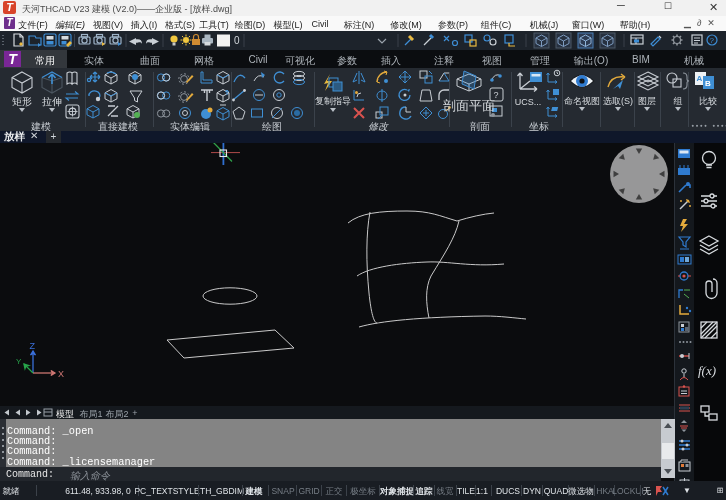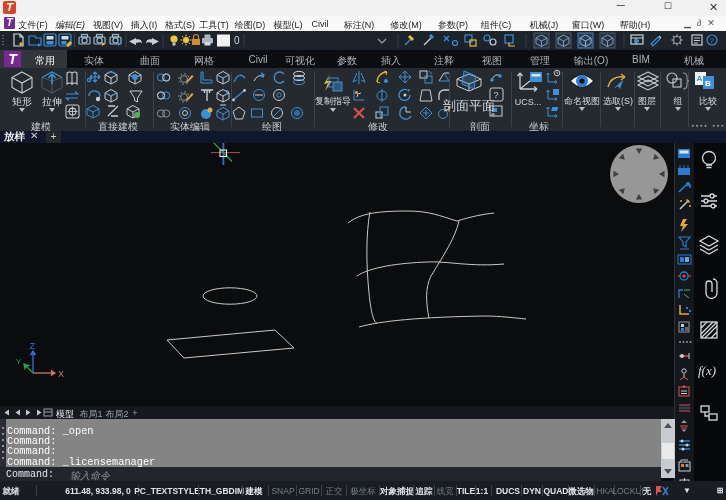--- a/index.html
+++ b/index.html
@@ -25,29 +25,30 @@
   #canvas{left:0;top:143px;width:674px;height:263px;background:#0b0c0e;}
   #rstrip{left:674px;top:143px;width:19px;height:357px;background:#14181d;border-left:1px solid #2c323a;}
   #rpanel{left:694px;top:143px;width:32px;height:357px;background:#07080a;}
   #layoutbar{left:0;top:406px;width:674px;height:13px;background:#15191e;}
   #cmdarea{left:0;top:419px;width:661px;height:48px;background:#848484;}
   #cmdarea pre{margin:0;padding:7px 0 0 7px;font-family:"Liberation Mono",monospace;font-size:10.3px;line-height:10.2px;color:#fff;}
   #scroll{left:661px;top:419px;width:14px;height:59px;background:#c7cbd0;}
   #cmdinput{left:0;top:467px;width:661px;height:14px;background:#22262c;font-family:"Liberation Mono",monospace;font-size:10px;color:#e6e6e6;}
   #statusbar{left:0;top:481px;width:726px;height:19px;background:#191d23;}
   .si{position:absolute;top:5px;transform:translateX(-50%);font-size:8.5px;color:#767d85;white-space:nowrap;}
-  .si.on{color:#dfe3e7;font-weight:bold;}
+  .si.on{color:#dfe3e7;}
   .ssep{position:absolute;top:4px;width:1px;height:11px;background:#3c424a;}
   .ltab{position:absolute;top:2px;transform:translateX(-50%);font-size:9px;color:#9aa1a8;white-space:nowrap;}
 </style>
 </head>
 <body>
 <div id="app">
   <div class="abs" id="titlebar">
     <div style="position:absolute;left:3px;top:1px;width:13px;height:13px;background:#d8442a;border-radius:2px;color:#fff;font-size:11px;font-weight:bold;text-align:center;line-height:13px;font-style:italic;">T</div>
+    <div class="ttxt">天河THCAD V23 建模 (V2.0)——企业版 - [放样.dwg]</div>
     <div style="position:absolute;left:612px;top:0;width:110px;height:16px;font-size:11px;color:#333;">
       <span style="position:absolute;left:5px;top:-1px;">─</span>
       <span style="position:absolute;left:52px;top:1px;font-size:9px;">☐</span>
       <span style="position:absolute;left:97px;top:1px;">✕</span>
     </div>
   </div>
   <div class="abs" id="menubar">
     <div style="position:absolute;left:4px;top:1px;width:11px;height:12px;background:#6e2f8c;border-radius:1px;color:#fff;font-size:10px;font-weight:bold;text-align:center;line-height:12px;font-style:italic;">T</div>
     <span class="mi" style="left:33px;">文件(F)</span>
     <span class="mi" style="left:70px;font-style:italic;">编辑(E)</span>
@@ -540,21 +541,21 @@
     <span class="btxt" style="left:647px;top:27px;font-size:9px;">图层</span>
     <span class="dcar" style="left:647px;top:39px;"></span>
     <span class="btxt" style="left:678px;top:27px;font-size:9px;">组</span>
     <span class="dcar" style="left:678px;top:39px;"></span>
     <span class="btxt" style="left:708px;top:27px;font-size:9px;">比较</span>
     <span class="dcar" style="left:708px;top:39px;"></span>
     <span class="glabel" style="left:41px;">建模</span>
     <span class="glabel" style="left:118px;">直接建模</span>
     <span class="glabel" style="left:190px;">实体编辑</span>
     <span class="glabel" style="left:272px;">绘图</span>
-    <span class="glabel" style="left:378px;">修改</span>
+    <span class="glabel" style="left:378px;font-style:italic;">修改</span>
     <span class="glabel" style="left:480px;">剖面</span>
     <span class="glabel" style="left:539px;">坐标</span>
     <span class="dots4" style="left:700px;top:55px;">●●●●</span>
     <span class="dots4" style="left:721px;top:55px;">●●●●</span>
   </div>
   <div class="abs" id="docrow">
     <span style="position:absolute;left:4px;top:-1px;font-size:10.5px;color:#e8eaec;font-weight:bold;">放样</span>
     <span style="position:absolute;left:30px;top:-1px;font-size:10px;color:#cfd4d9;">✕</span>
     <div style="position:absolute;left:46px;top:0;width:15px;height:12px;background:#24282d;color:#cfd4d9;font-size:10px;text-align:center;line-height:11px;">+</div>
   </div>

